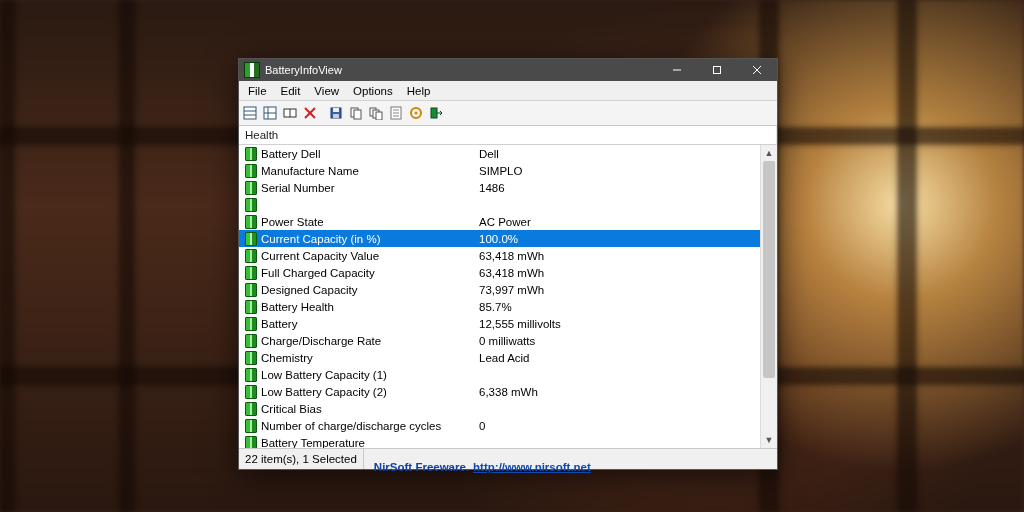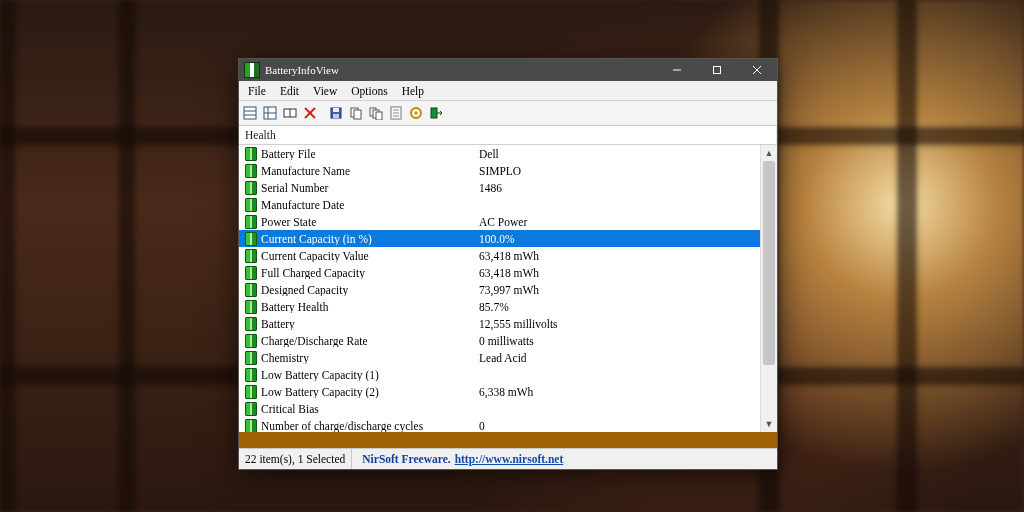--- a/index.html
+++ b/index.html
@@ -26,26 +26,25 @@
     position: absolute;
     background: rgba(20,10,5,0.6);
     box-shadow: 0 0 6px rgba(0,0,0,0.5);
   }
   .window {
     position: absolute;
     left: 238px;
     top: 58px;
     width: 538px;
     height: 410px;
-    background: #a16207;
+    background: #b91c1c;
     border: 1px solid #555;
     box-shadow: 0 6px 30px rgba(0,0,0,0.6);
     display: flex;
     flex-direction: column;
-    font-family: Liberation Serif, serif;
   }
   .titlebar {
     height: 22px;
     background: #4a4a4a;
     color: #fff;
     display: flex;
     align-items: center;
     font-size: 11px;
   }
   .titlebar .appicon {
@@ -177,23 +176,21 @@
     left: 2px; right: 2px;
     top: 0; height: 80%;
     background: #c6c6c6;
     border-radius: 2px;
   }
   .statusbar {
     height: 20px;
     background: #f0f0f0;
     border-top: 1px solid #c8c8c8;
     display: flex;
-    align-items: center;
     font-size: 11.5px;
-    margin-top: 16px;
   }
   .status-left {
     flex: 0 0 auto;
     padding: 0 6px;
     border-right: 1px solid #c8c8c8;
     height: 100%;
     display: flex;
     align-items: center;
   }
   .status-right {
@@ -326,36 +323,35 @@
   <div class="headers">
     <div class="hcol val">
       <span>Health</span>
     </div>
   </div>
 
   <div class="listwrap">
     <div class="list" id="list">
         <div class="row">
           <span class="icon"></span>
-          <span class="desc">Battery File</span>
+          <span class="desc">Battery Dell</span>
           <span class="val">Dell</span>
         </div>
         <div class="row">
           <span class="icon"></span>
           <span class="desc">Manufacture Name</span>
           <span class="val">SIMPLO</span>
         </div>
         <div class="row">
           <span class="icon"></span>
           <span class="desc">Serial Number</span>
           <span class="val">1486</span>
         </div>
         <div class="row">
           <span class="icon"></span>
-          <span class="desc">Manufacture Date</span>
           <span class="val"></span>
         </div>
         <div class="row">
           <span class="icon"></span>
           <span class="desc">Power State</span>
           <span class="val">AC Power</span>
         </div>
         <div class="row selected">
           <span class="icon"></span>
           <span class="desc">Current Capacity (in %)</span>

